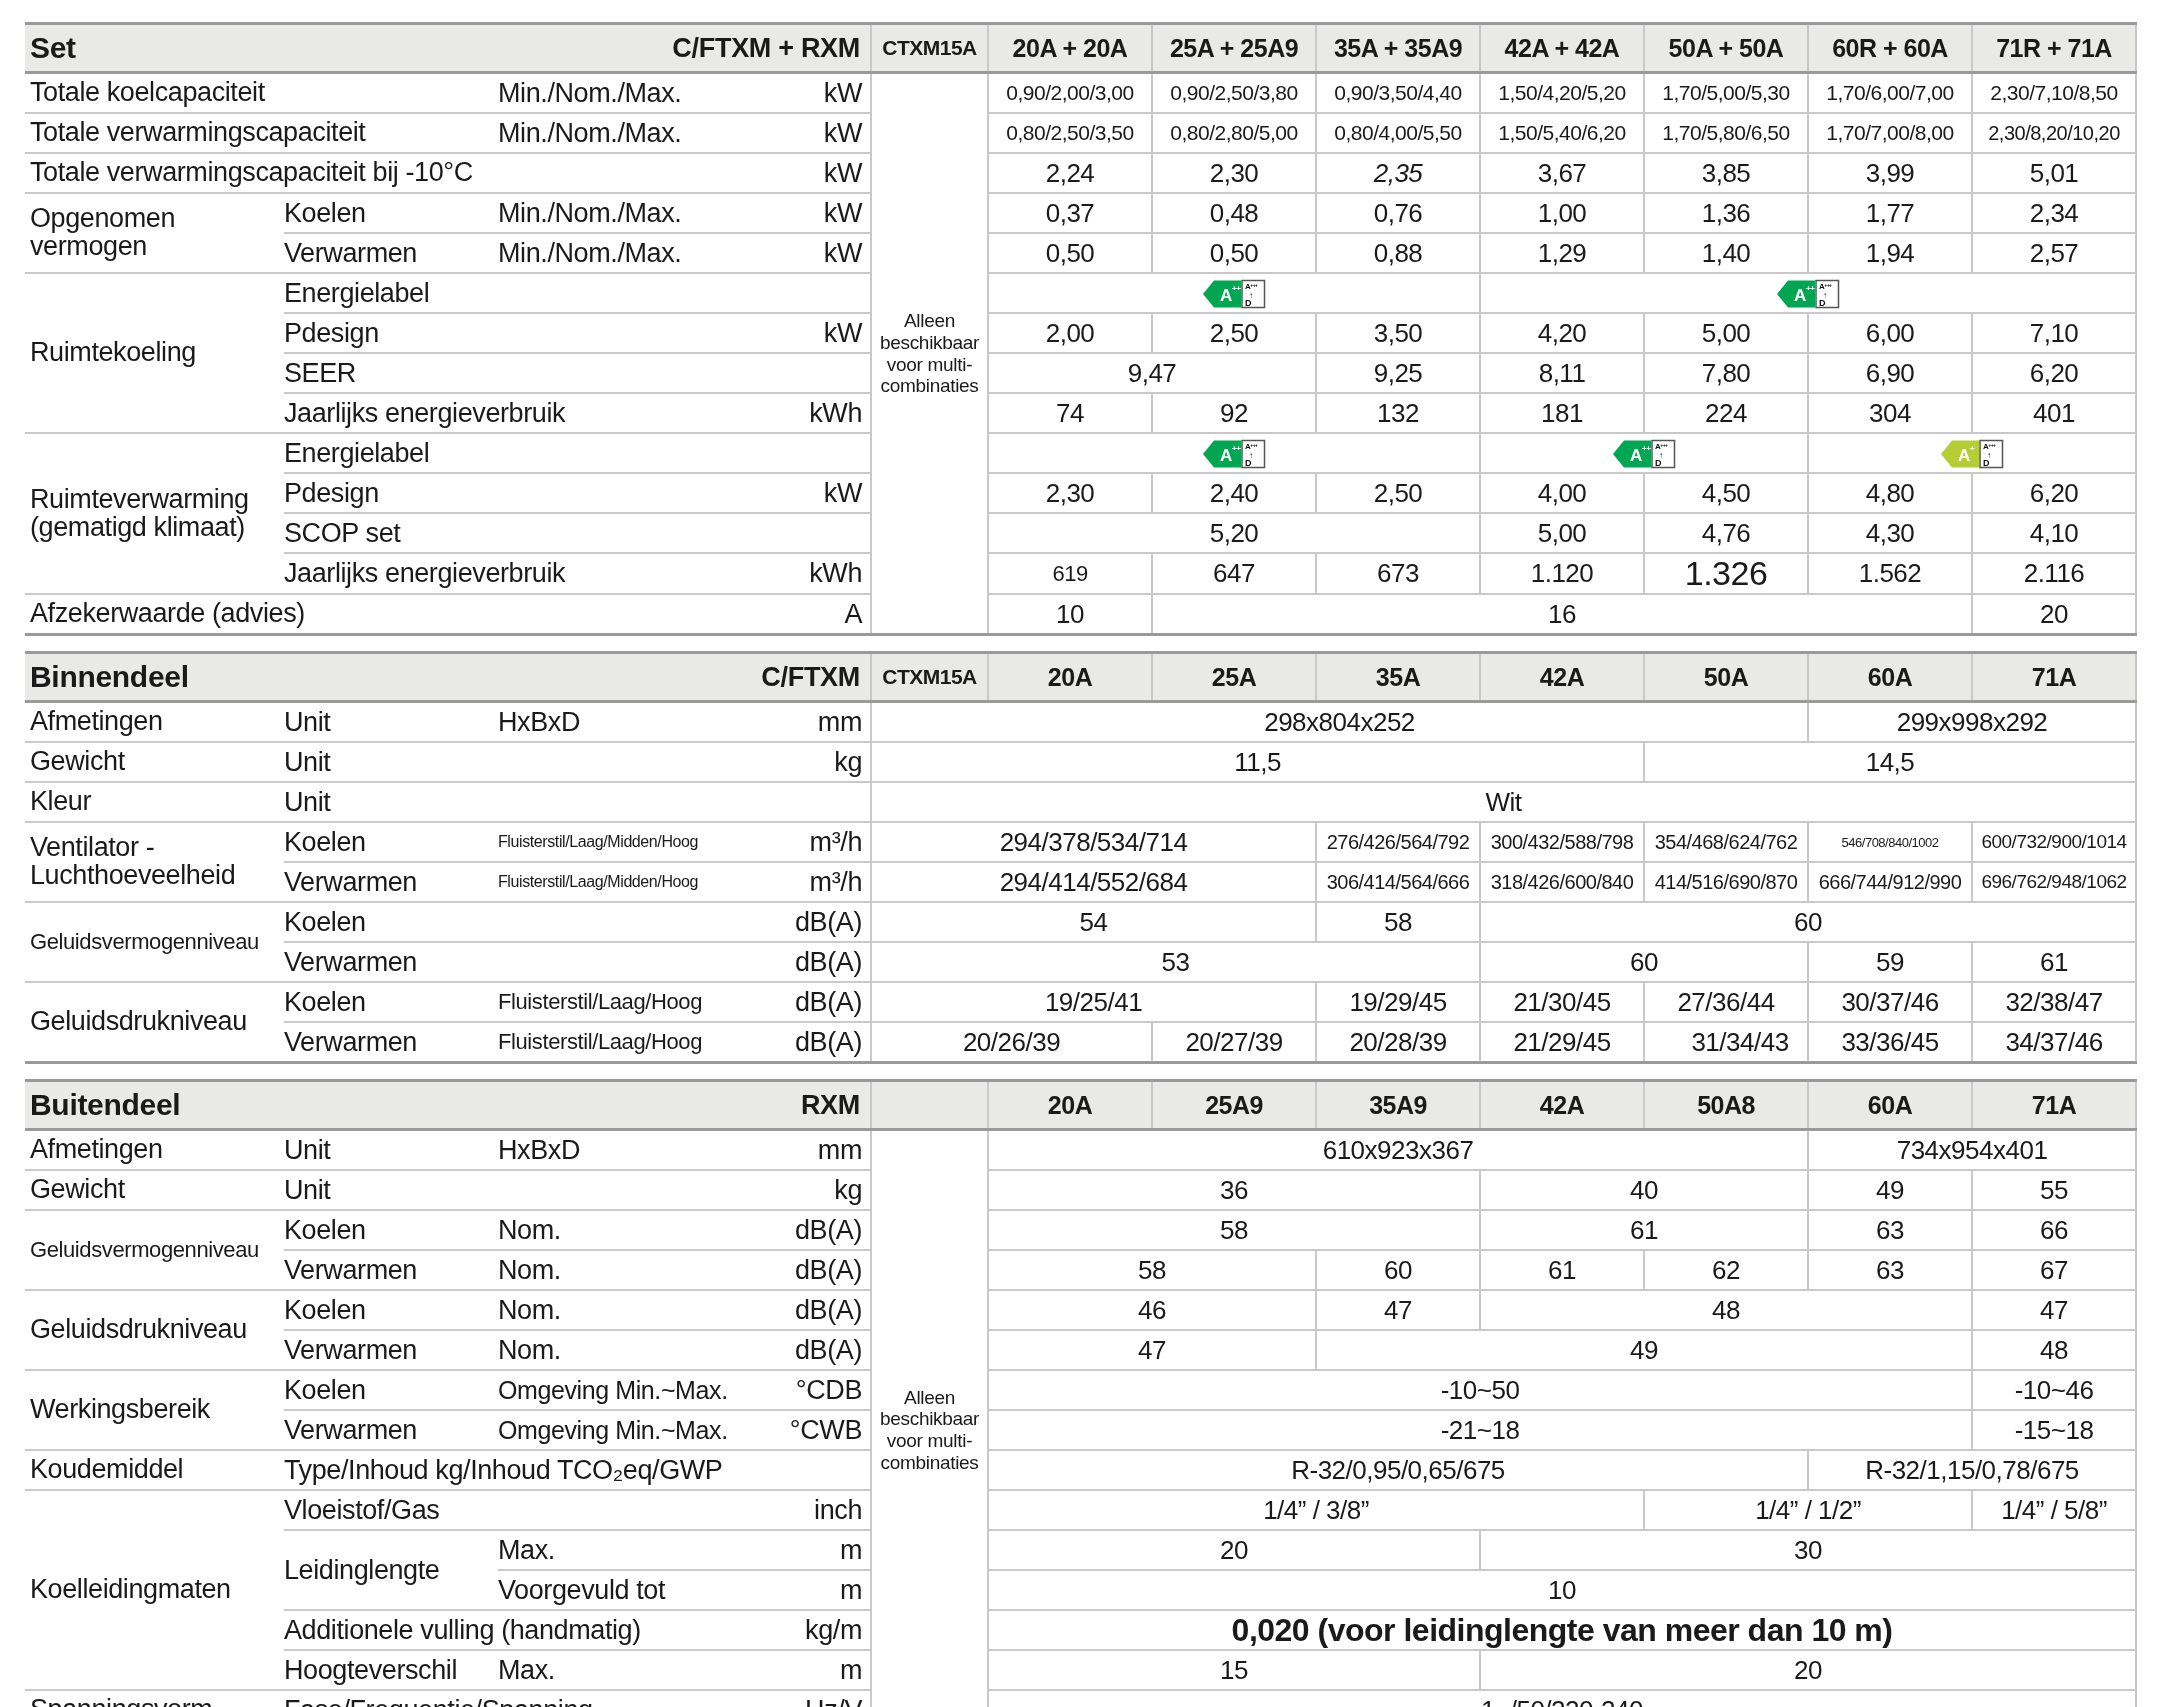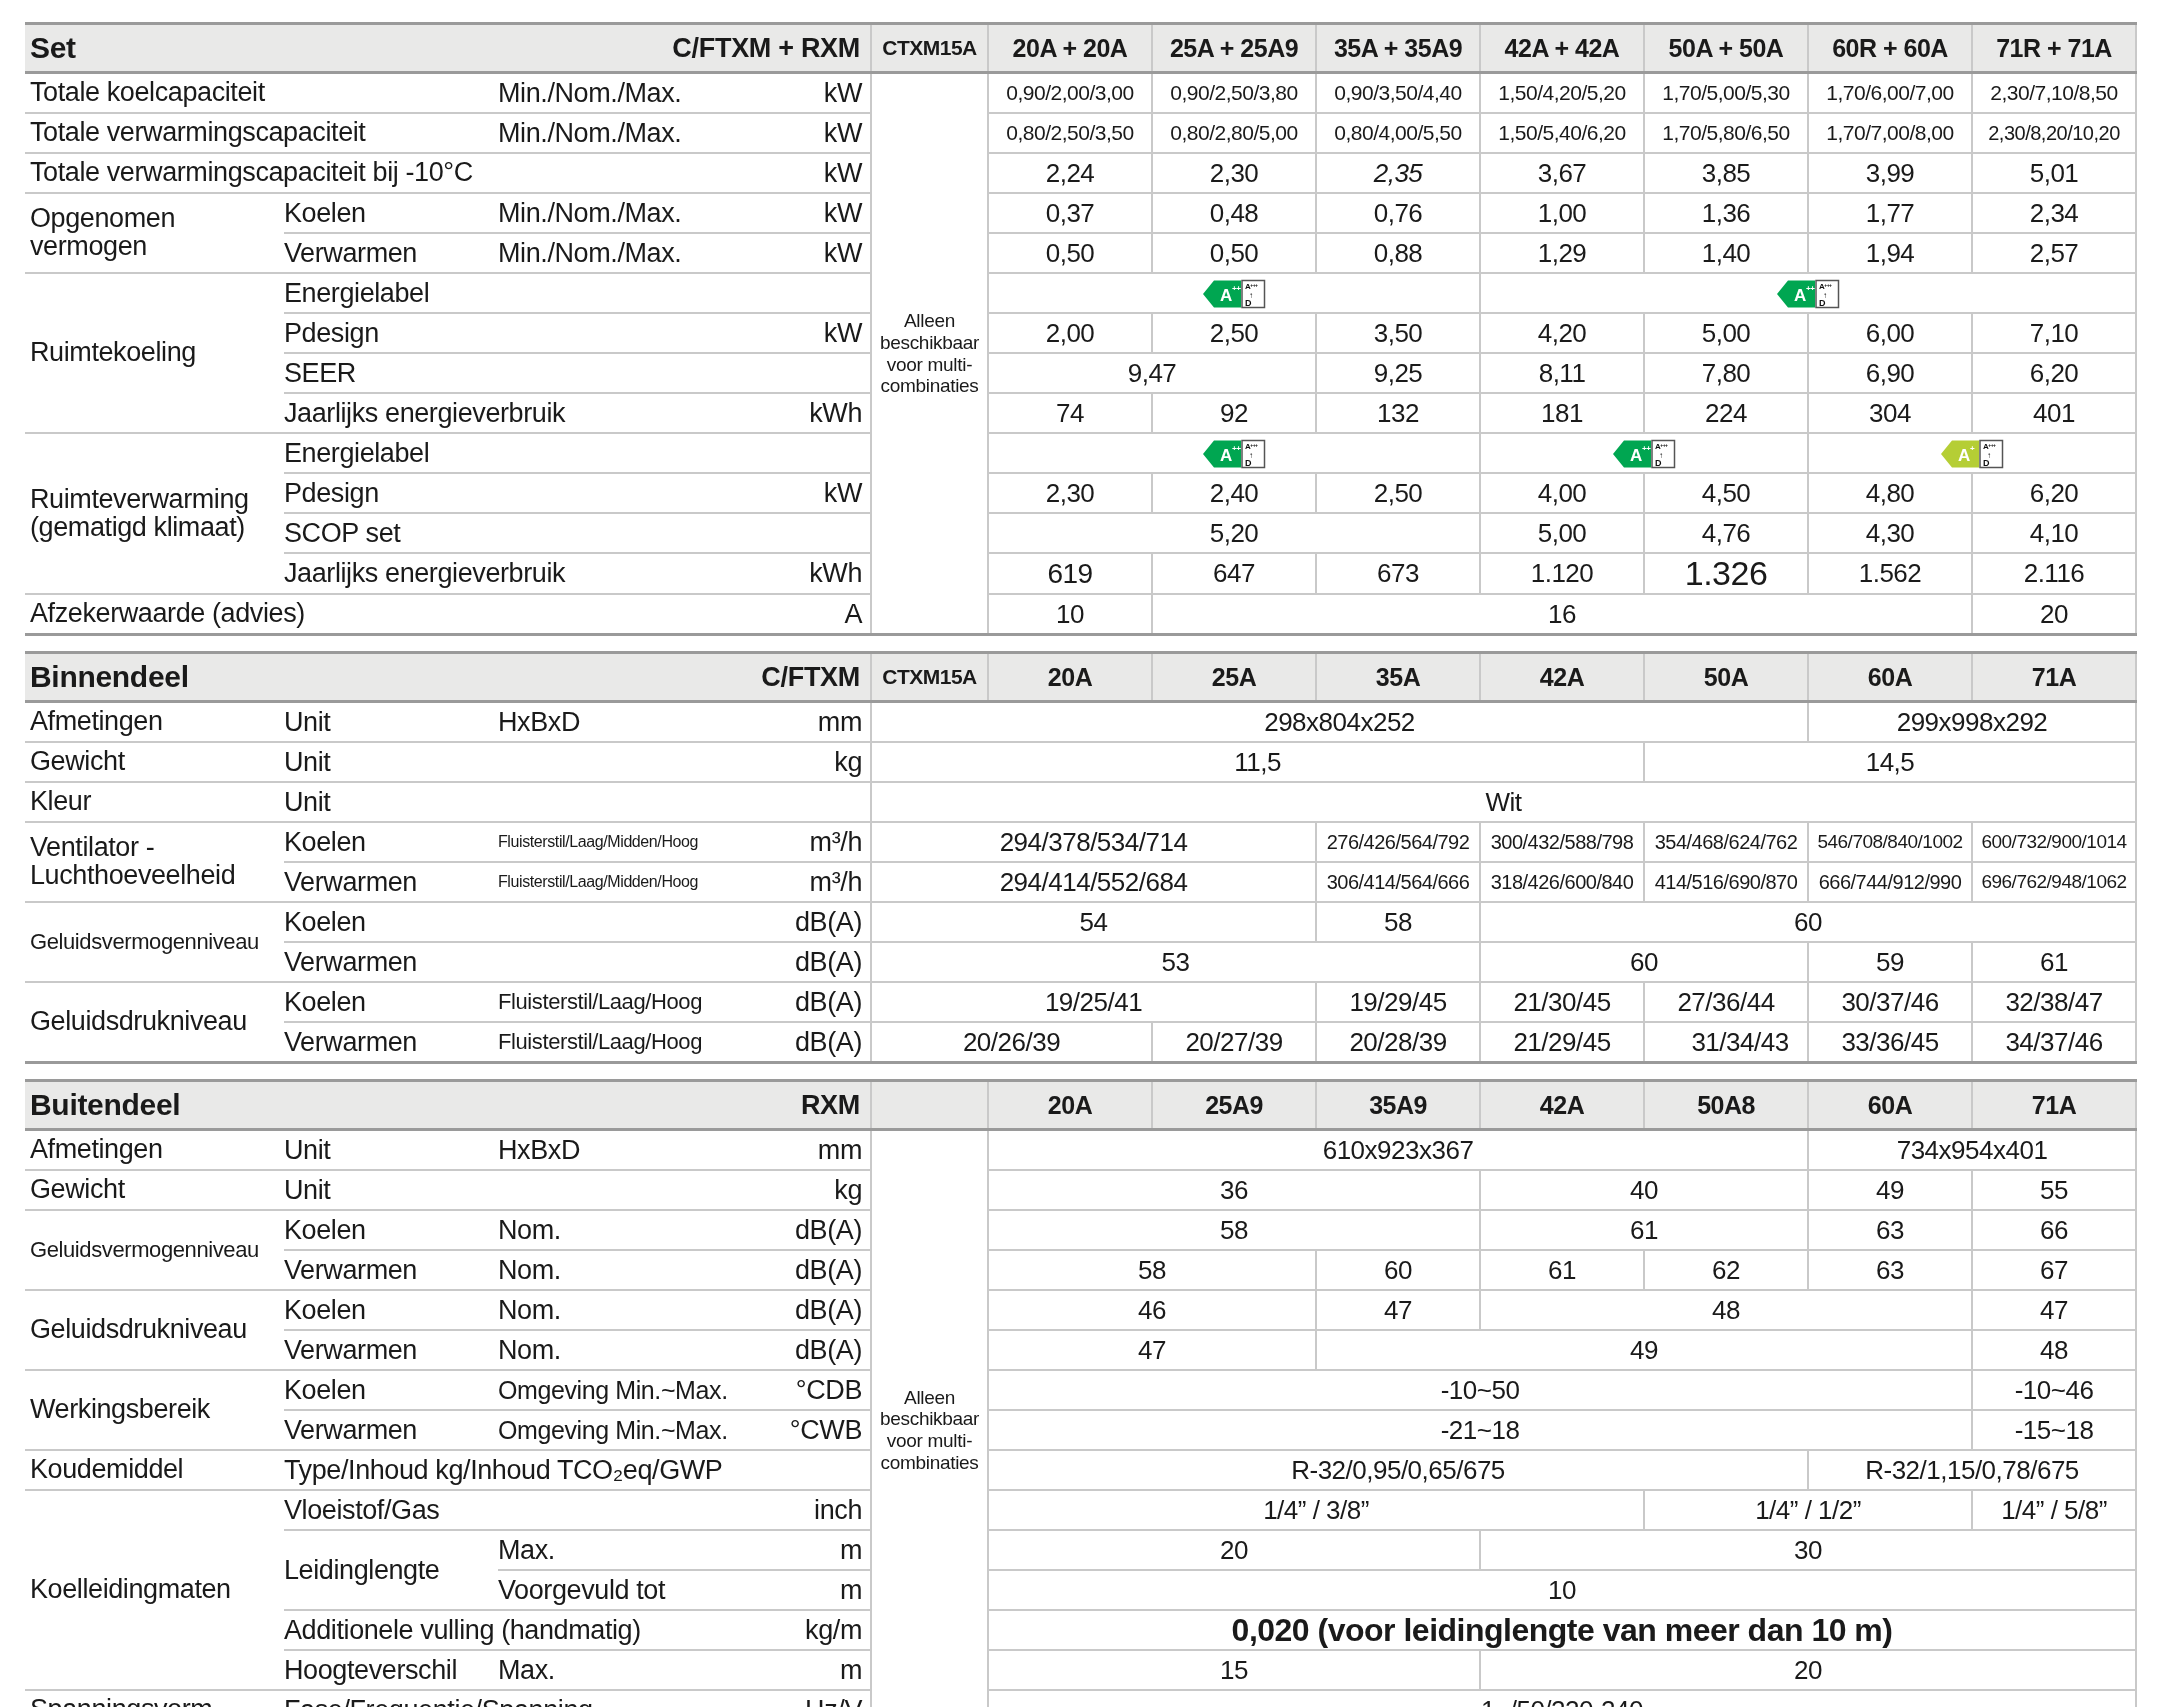--- a/index.html
+++ b/index.html
@@ -246,21 +246,21 @@
           <td class="lbl unit" style="font-size: 27px;"></td>
           <td class="val" colspan="3" style="font-size: 26px;">5,20</td>
           <td class="val" style="font-size: 26px;">5,00</td>
           <td class="val" style="font-size: 26px;">4,76</td>
           <td class="val" style="font-size: 26px;">4,30</td>
           <td class="val" style="font-size: 26px;">4,10</td>
         </tr>
         <tr>
           <td class="lbl sub" colspan="2" style="font-size: 27px;">Jaarlijks energieverbruik</td>
           <td class="lbl unit" style="font-size: 27px;">kWh</td>
-          <td class="val" style="font-size: 28px;">619</td>
+          <td class="val" style="font-size: 22px;">619</td>
           <td class="val" style="font-size: 26px;">647</td>
           <td class="val" style="font-size: 26px;">673</td>
           <td class="val" style="font-size: 26px;">1.120</td>
           <td class="val" style="font-size: 34px;">1.326</td>
           <td class="val" style="font-size: 26px;">1.562</td>
           <td class="val" style="font-size: 26px; margin-top: 43px;">2.116</td>
         </tr>
         <tr>
           <td class="lbl cat" colspan="3" style="font-size: 27px;">Afzekerwaarde (advies)</td>
           <td class="lbl unit" style="font-size: 27px;">A</td>
@@ -327,21 +327,21 @@
         </tr>
         <tr>
           <td class="lbl cat" rowspan="2" style="font-size: 27px;">Ventilator - Luchthoeveelheid</td>
           <td class="lbl sub" style="font-size: 27px;">Koelen</td>
           <td class="lbl det" style="font-size: 16px;">Fluisterstil/Laag/Midden/Hoog</td>
           <td class="lbl unit" style="font-size: 27px;">m³/h</td>
           <td class="val" colspan="3" style="font-size: 26px;">294/378/534/714</td>
           <td class="val" style="font-size: 20px;">276/426/564/792</td>
           <td class="val" style="font-size: 20px;">300/432/588/798</td>
           <td class="val" style="font-size: 20px;">354/468/624/762</td>
-          <td class="val" style="font-size: 19px;">546/708/840/1002</td>
+          <td class="val" style="font-size: 13px;">546/708/840/1002</td>
           <td class="val" style="font-size: 19px;">600/732/900/1014</td>
         </tr>
         <tr>
           <td class="lbl sub" style="font-size: 27px;">Verwarmen</td>
           <td class="lbl det" style="font-size: 16px;">Fluisterstil/Laag/Midden/Hoog</td>
           <td class="lbl unit" style="font-size: 27px;">m³/h</td>
           <td class="val" colspan="3" style="font-size: 26px;">294/414/552/684</td>
           <td class="val" style="font-size: 20px;">306/414/564/666</td>
           <td class="val" style="font-size: 20px;">318/426/600/840</td>
           <td class="val" style="font-size: 20px;">414/516/690/870</td>

